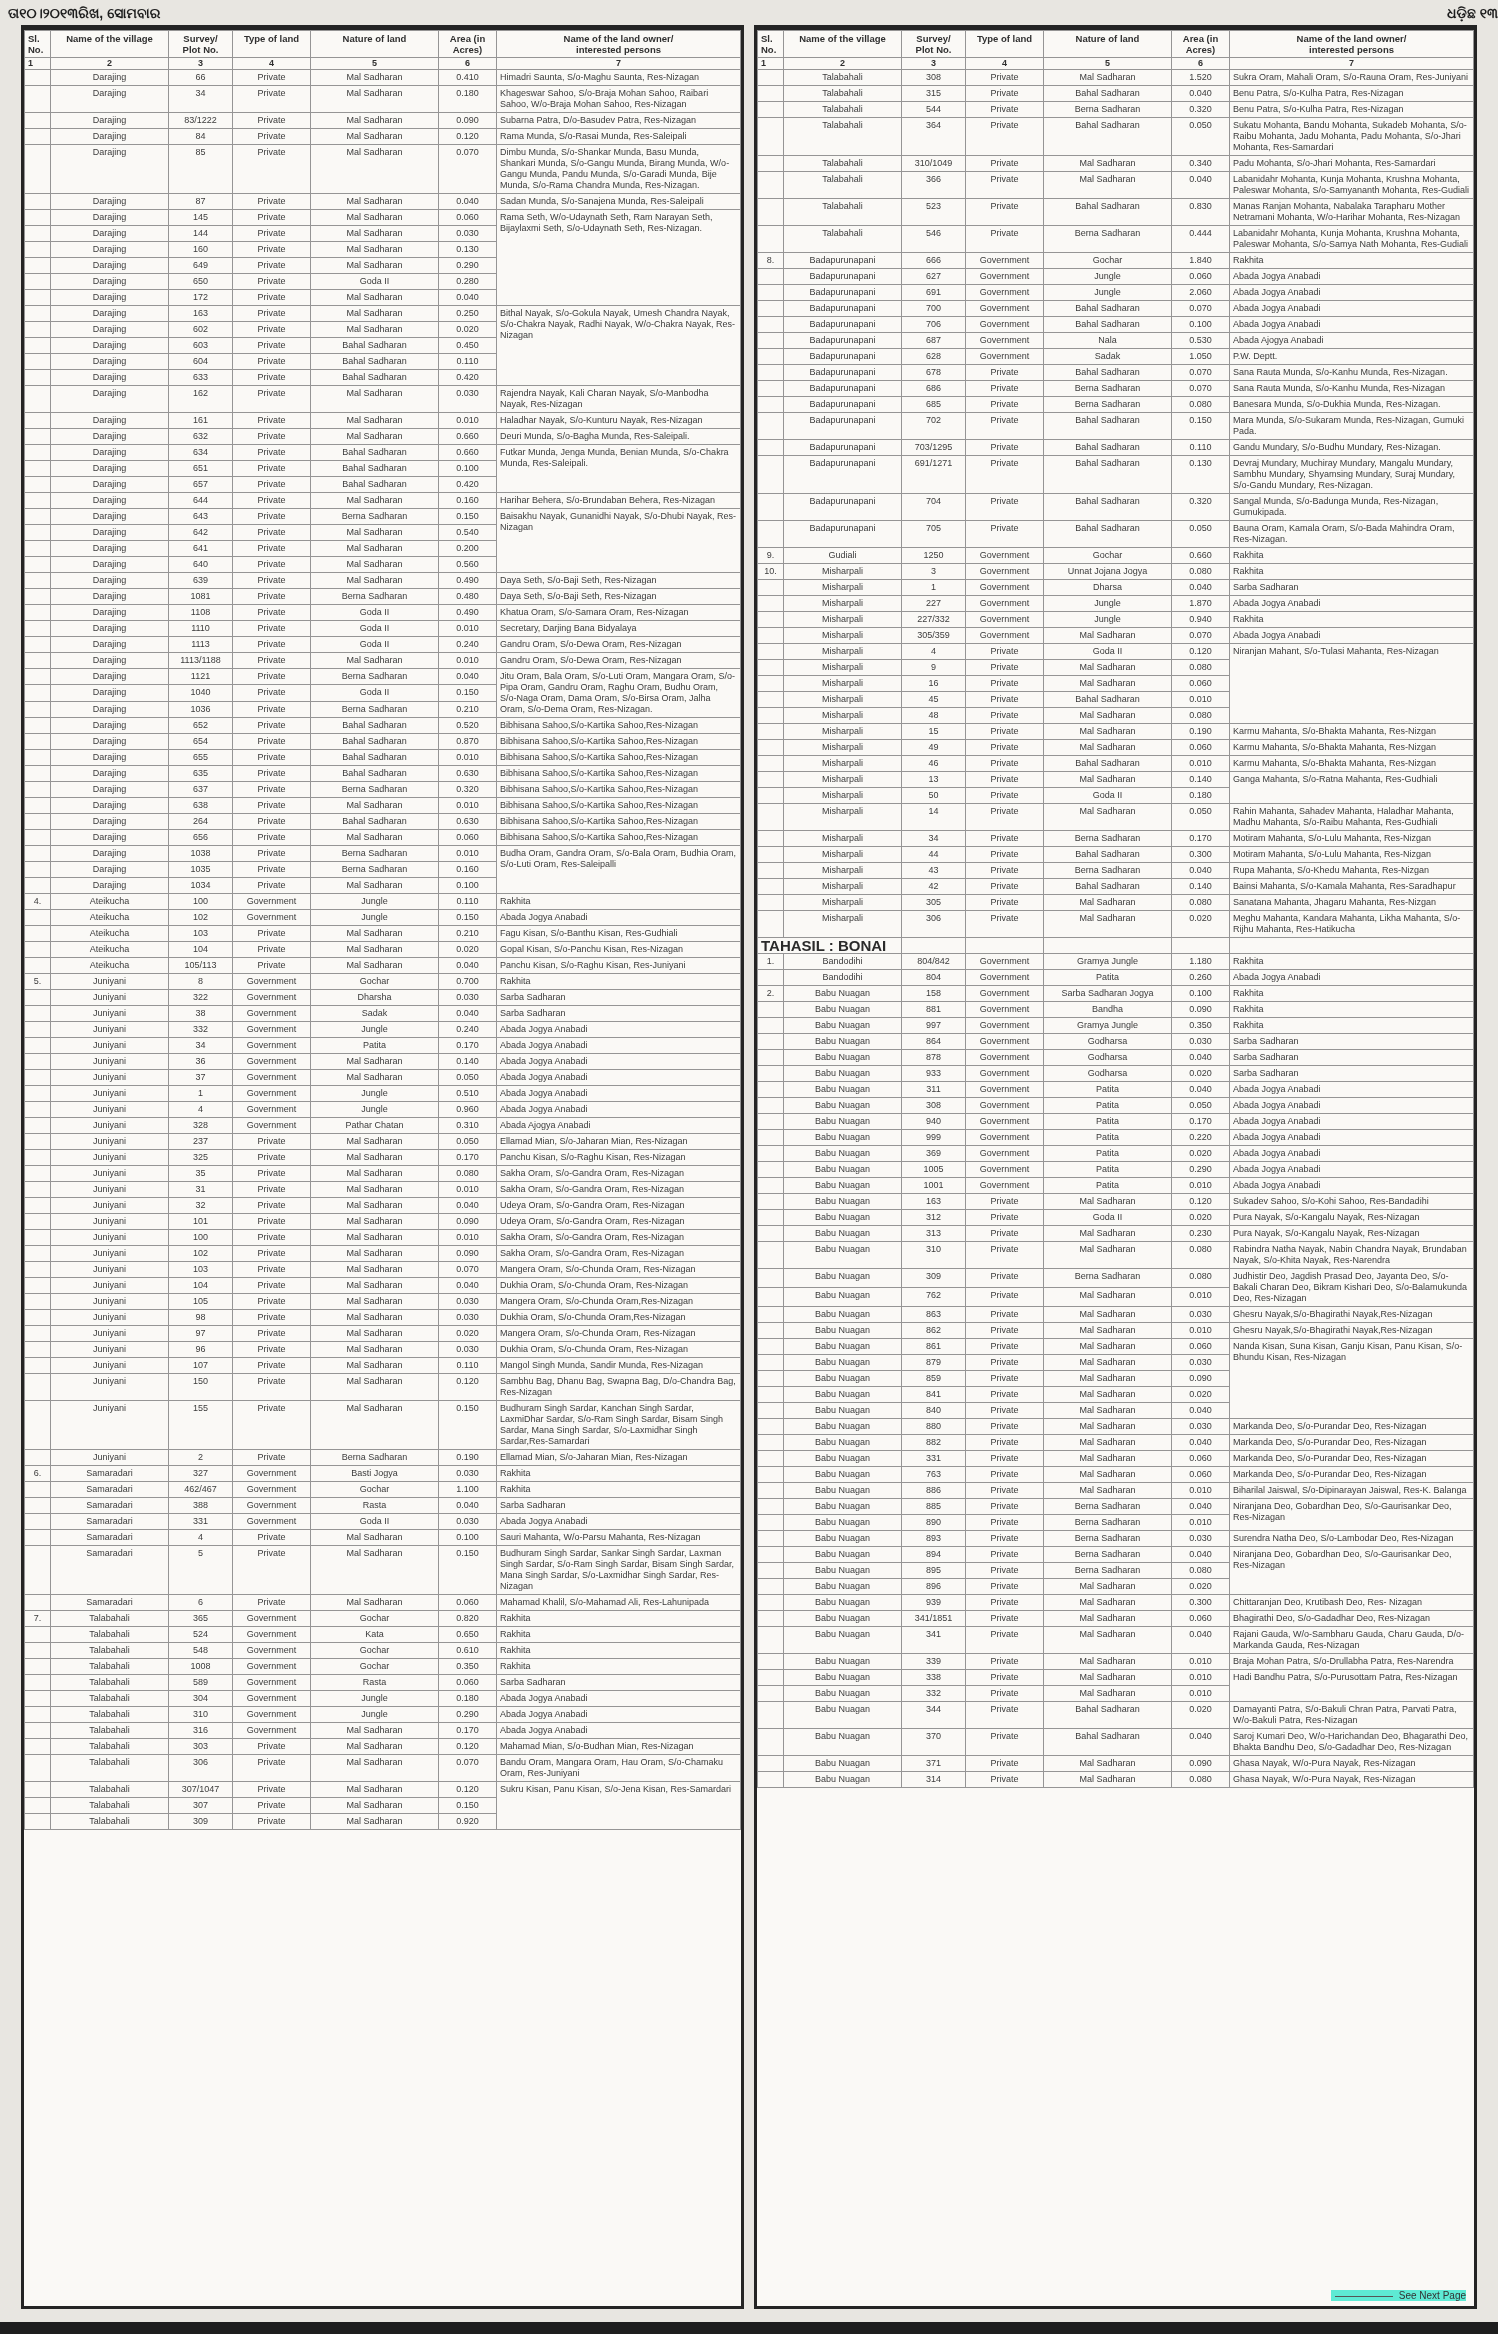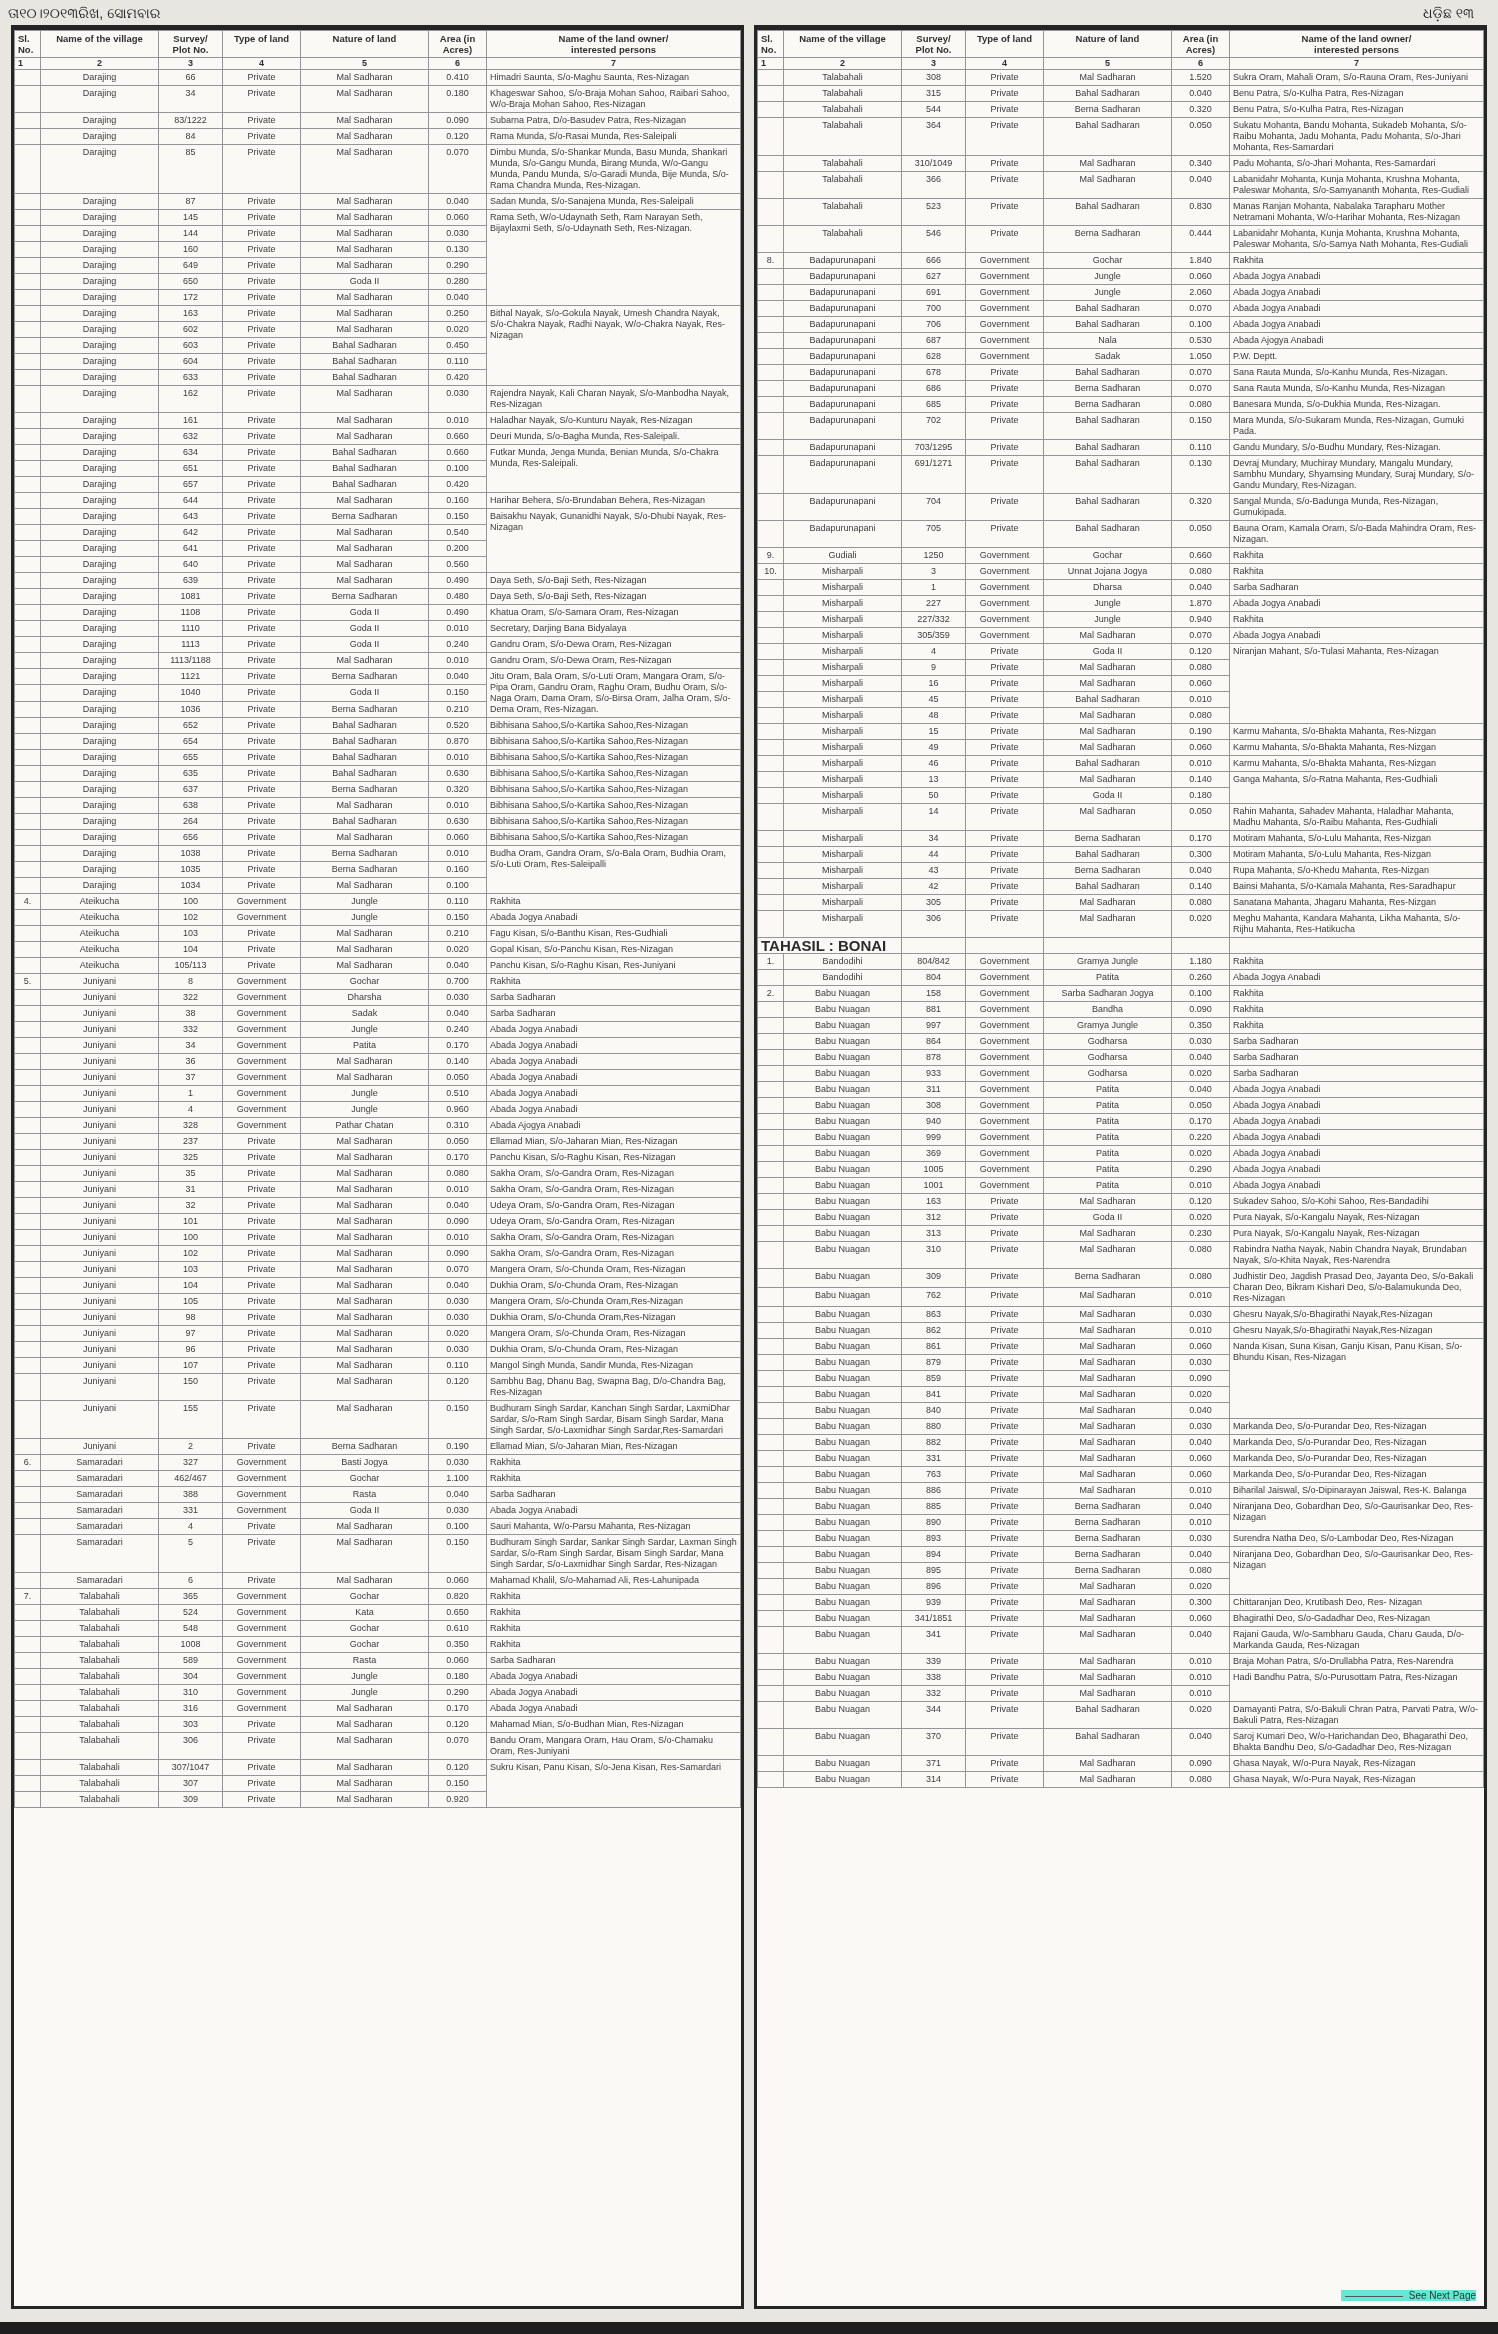--- a/index.html
+++ b/index.html
@@ -1,18 +1,18 @@
 <!DOCTYPE html>
 <html><head>
 <meta charset="utf-8">
 <style>
   html,body{margin:0;padding:0}
   body{width:1498px;height:2334px;background:#e8e6e1;font-family:"Liberation Sans",sans-serif;position:relative;overflow:hidden}
-  .topbar{display:flex;justify-content:space-between;align-items:flex-start;padding:5px 24px 3px 8px;font-weight:normal;font-size:14px;color:#1d1d1d}
-  .cols{display:flex;gap:10px;padding:0 11px}
+  .topbar{display:flex;justify-content:space-between;align-items:flex-start;padding:5px 0 3px 8px;font-weight:bold;font-size:14px;color:#1d1d1d}
+  .cols{display:flex;gap:10px;padding:0 21px}
   .tblwrap{width:738px;height:2284px;border:3px solid #242424;border-top-width:5px;background:#faf9f6;box-sizing:border-box;position:relative;overflow:hidden}
   table{border-collapse:collapse;width:100%;table-layout:fixed;color:#3c3c3c}
   th,td{border:1px solid #959595;font-size:9px;line-height:11px;padding:2px 3px;vertical-align:top;overflow:hidden;word-wrap:break-word}
   th{font-weight:bold;text-align:center;white-space:pre-line;font-size:9.5px;color:#303030}
   thead tr.nums th{padding:0 3px;font-size:9px;text-align:center}
   thead tr.nums th:first-child,thead tr.hdr th:first-child{text-align:left}
   td.c{text-align:center}
   td.owner{text-align:left}
   tr.section td{font-weight:bold;font-size:15px;color:#2b2b2b;white-space:nowrap}
   .nextpage{position:absolute;right:8px;bottom:5px;font-size:10px;color:#333;background:#5eead4;padding-left:4px}

